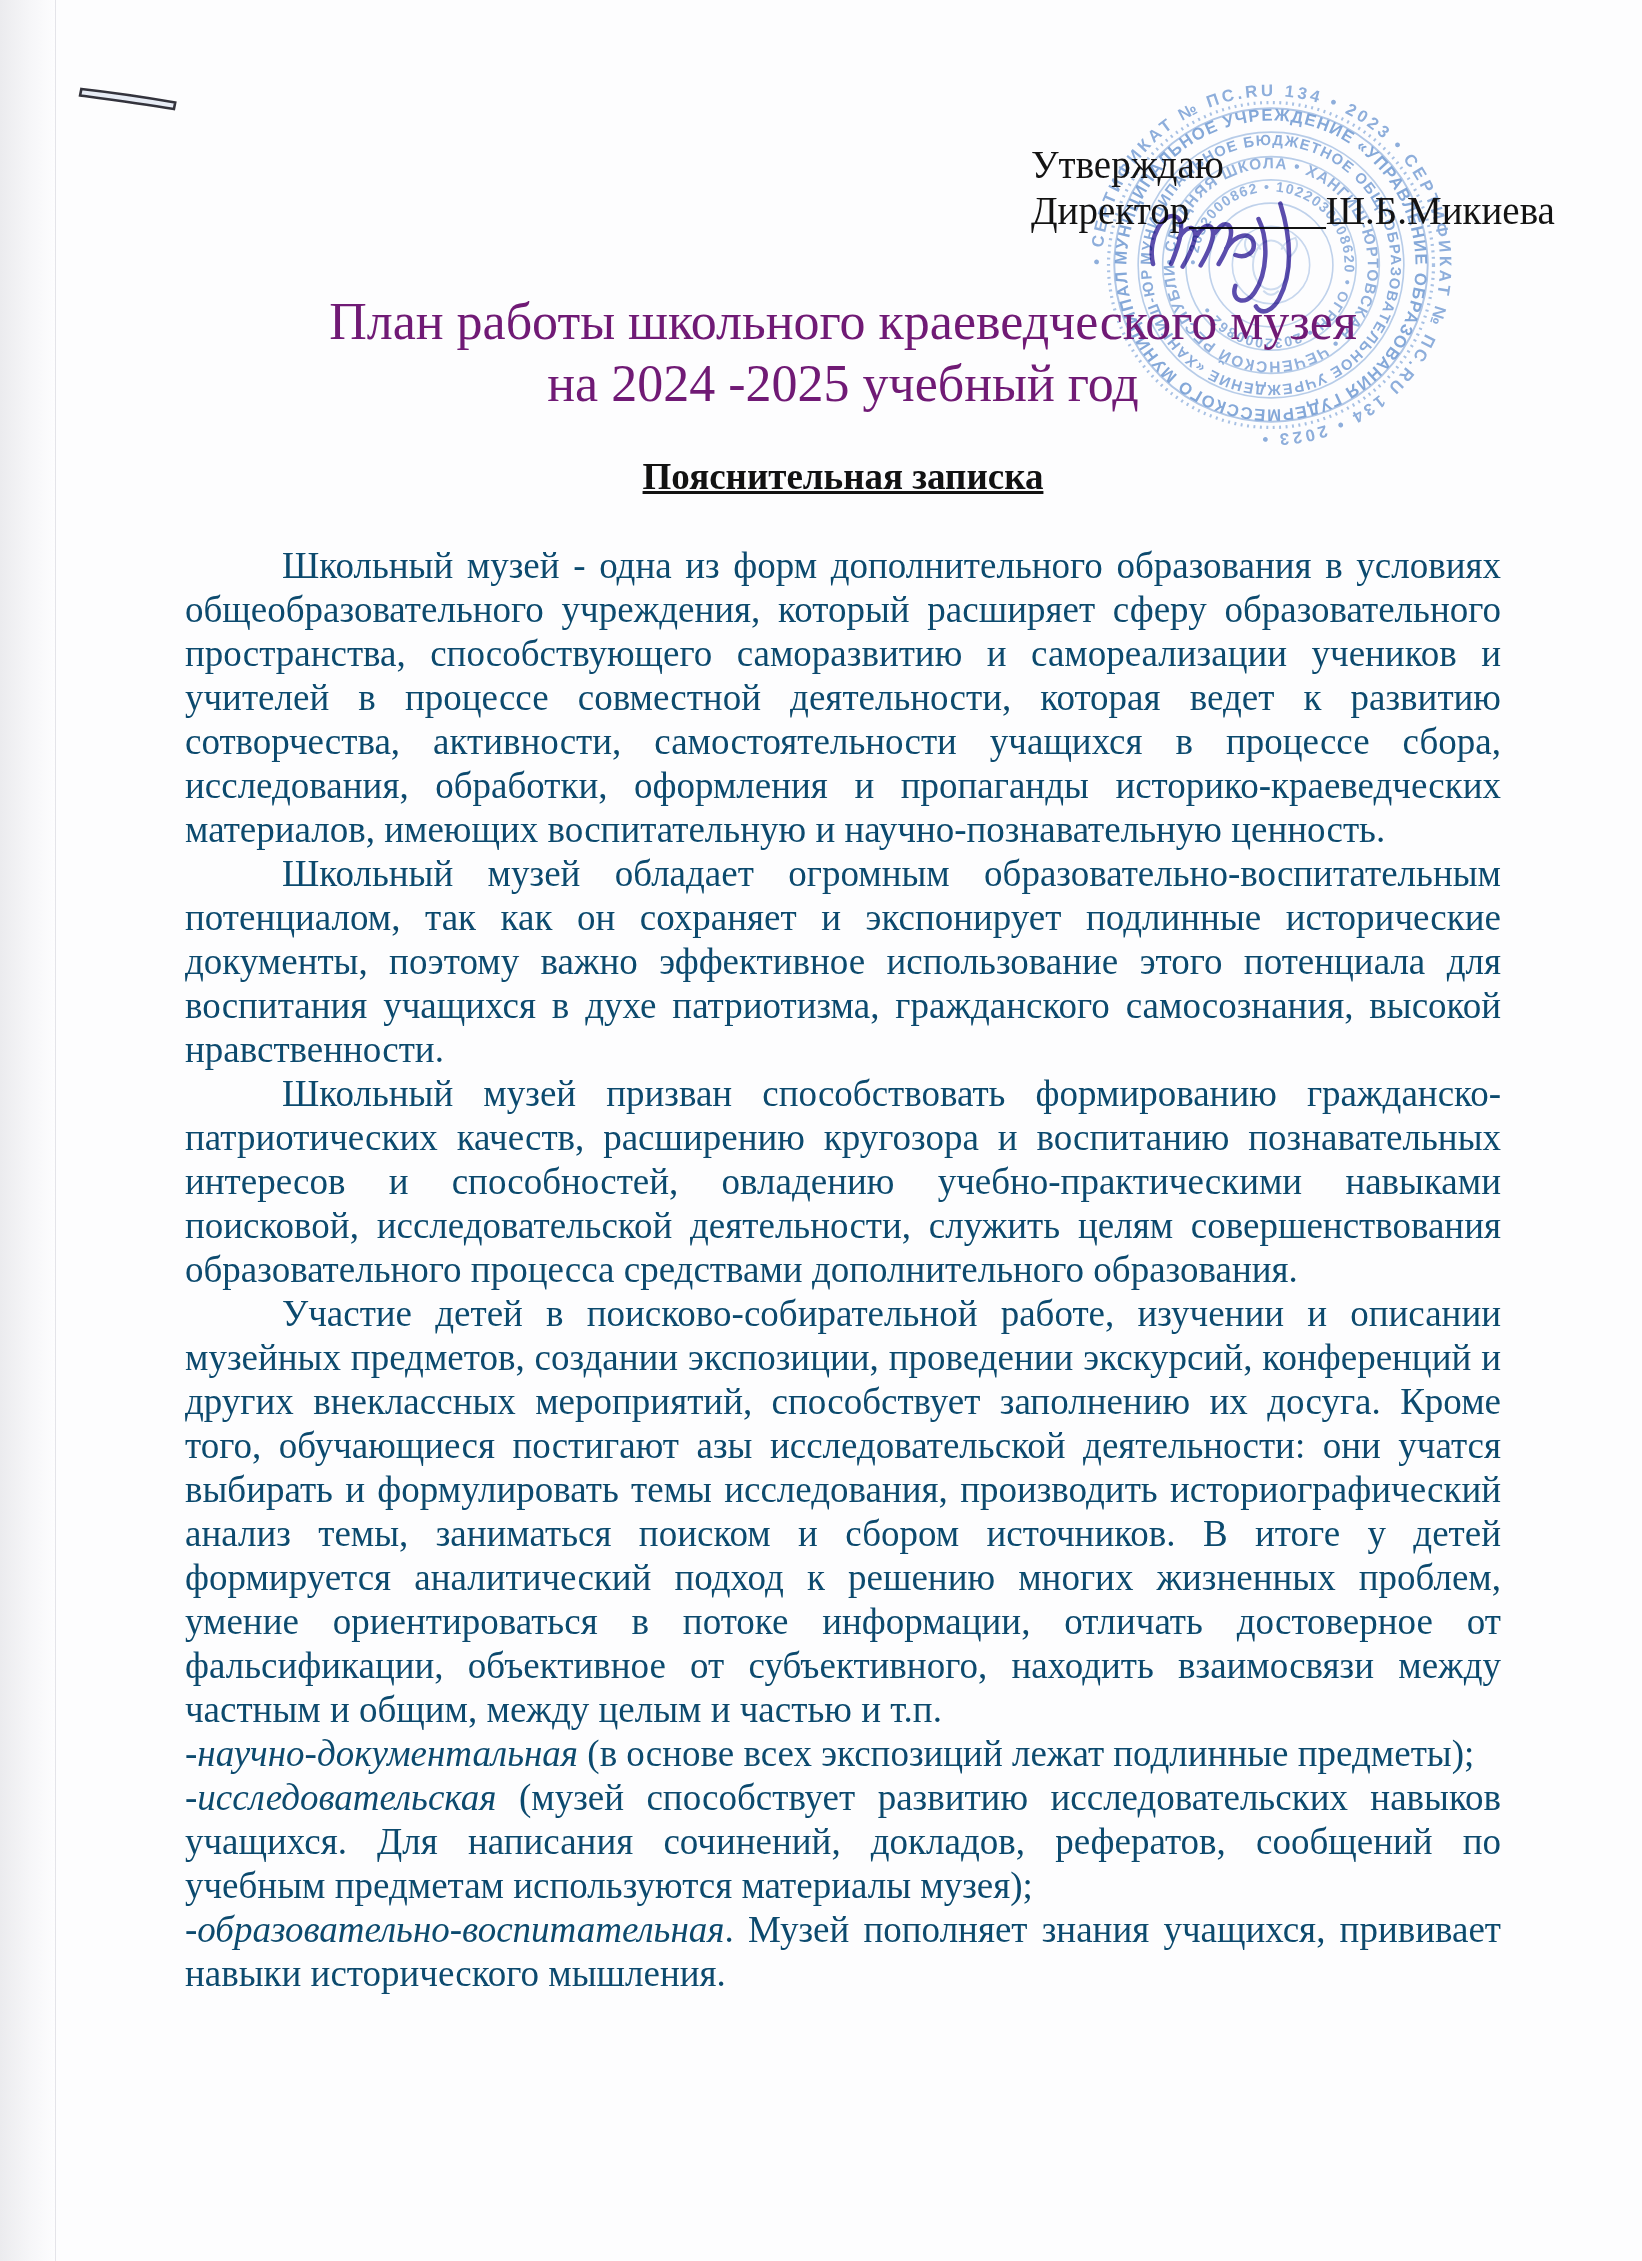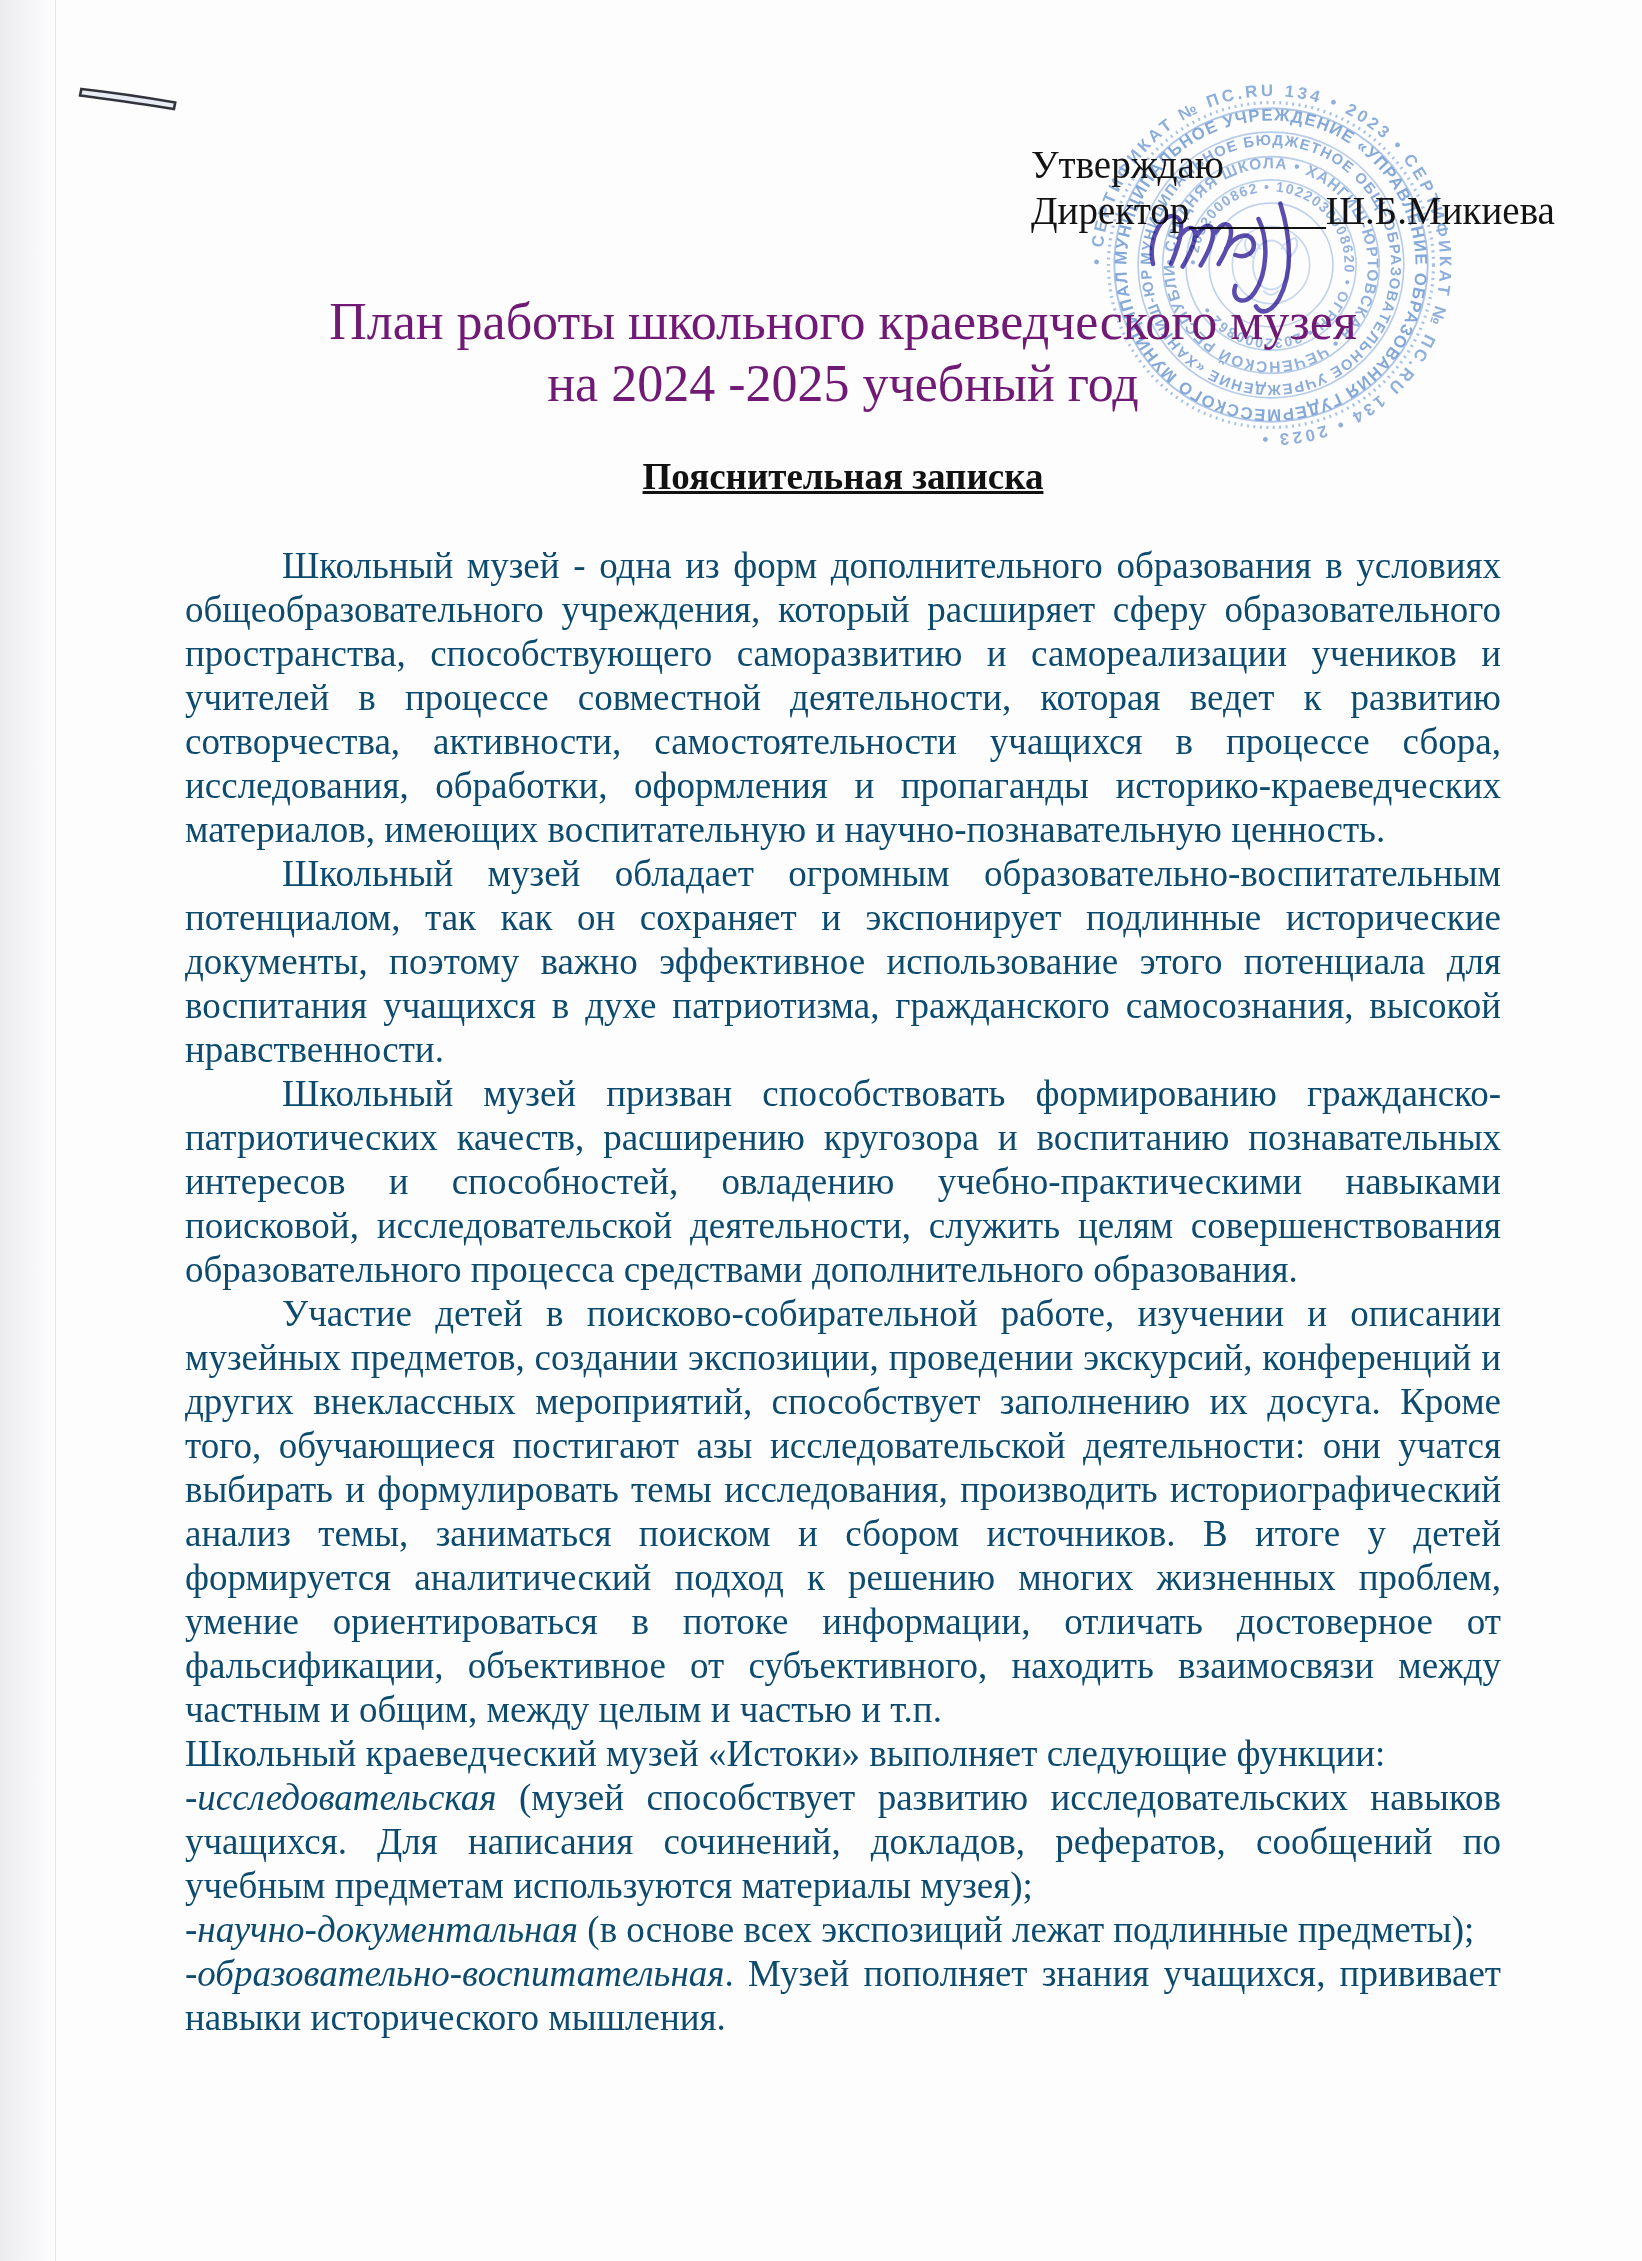--- a/index.html
+++ b/index.html
@@ -119,21 +119,20 @@
       <div>на 2024 -2025 учебный год</div>
     </div>
 
     <div class="section-heading">Пояснительная записка</div>
 
     <div class="docbody">
       <p class="ind">Школьный музей - одна из форм дополнительного образования в условиях общеобразовательного учреждения, который расширяет сферу образовательного пространства, способствующего саморазвитию и самореализации учеников и учителей в процессе совместной деятельности, которая ведет к  развитию сотворчества, активности, самостоятельности учащихся в процессе сбора, исследования, обработки, оформления и пропаганды историко-краеведческих материалов, имеющих воспитательную и научно-познавательную ценность.</p>
       <p class="ind">Школьный музей обладает огромным образовательно-воспитательным потенциалом, так как он сохраняет и экспонирует подлинные исторические документы, поэтому  важно эффективное использование этого потенциала для воспитания учащихся в духе патриотизма, гражданского самосознания, высокой нравственности.</p>
       <p class="ind">Школьный музей призван способствовать формированию гражданско-патриотических качеств, расширению кругозора и воспитанию познавательных интересов и способностей, овладению учебно-практическими навыками поисковой, исследовательской деятельности, служить целям совершенствования образовательного процесса средствами дополнительного образования.</p>
       <p class="ind">Участие детей в поисково-собирательной работе, изучении и описании музейных предметов, создании экспозиции, проведении экскурсий,  конференций и других внеклассных мероприятий, способствует заполнению их досуга. Кроме того, обучающиеся постигают азы исследовательской деятельности: они учатся выбирать и формулировать темы исследования, производить историографический анализ темы, заниматься поиском и сбором источников. В итоге у детей формируется аналитический подход к решению многих жизненных проблем, умение ориентироваться в потоке информации, отличать достоверное от фальсификации, объективное от субъективного, находить взаимосвязи между частным и общим, между целым и частью и т.п.</p>
-      <p>Школьный краеведческий музей «Истоки» выполняет  следующие функции:</p>
+      <p><span class="ital">-научно-документальная</span><span> (в основе всех экспозиций лежат подлинные предметы);</span></p>
       <p><span class="ital">-исследовательская</span><span> (музей способствует развитию исследовательских навыков учащихся. Для написания сочинений, докладов, рефератов, сообщений по учебным предметам используются материалы музея);</span></p>
-      <p><span class="ital">-научно-документальная</span><span> (в основе всех экспозиций лежат подлинные предметы);</span></p>
       <p><span class="ital">-образовательно-воспитательная</span><span>. Музей пополняет знания учащихся, прививает навыки исторического мышления.</span></p>
     </div>
   </div>
 
 </div>
 
 
 </body></html>

